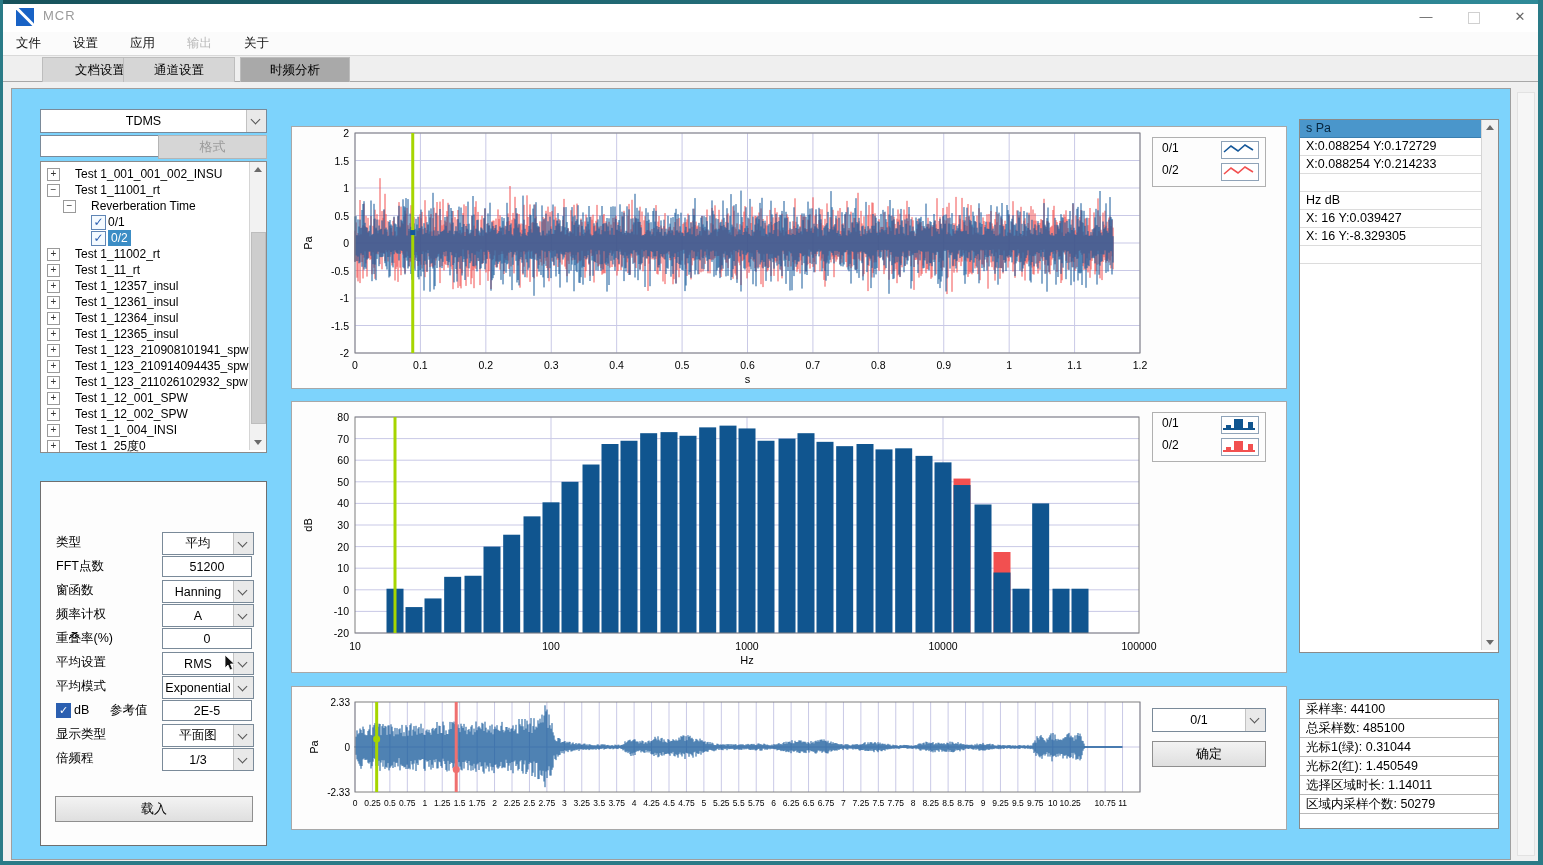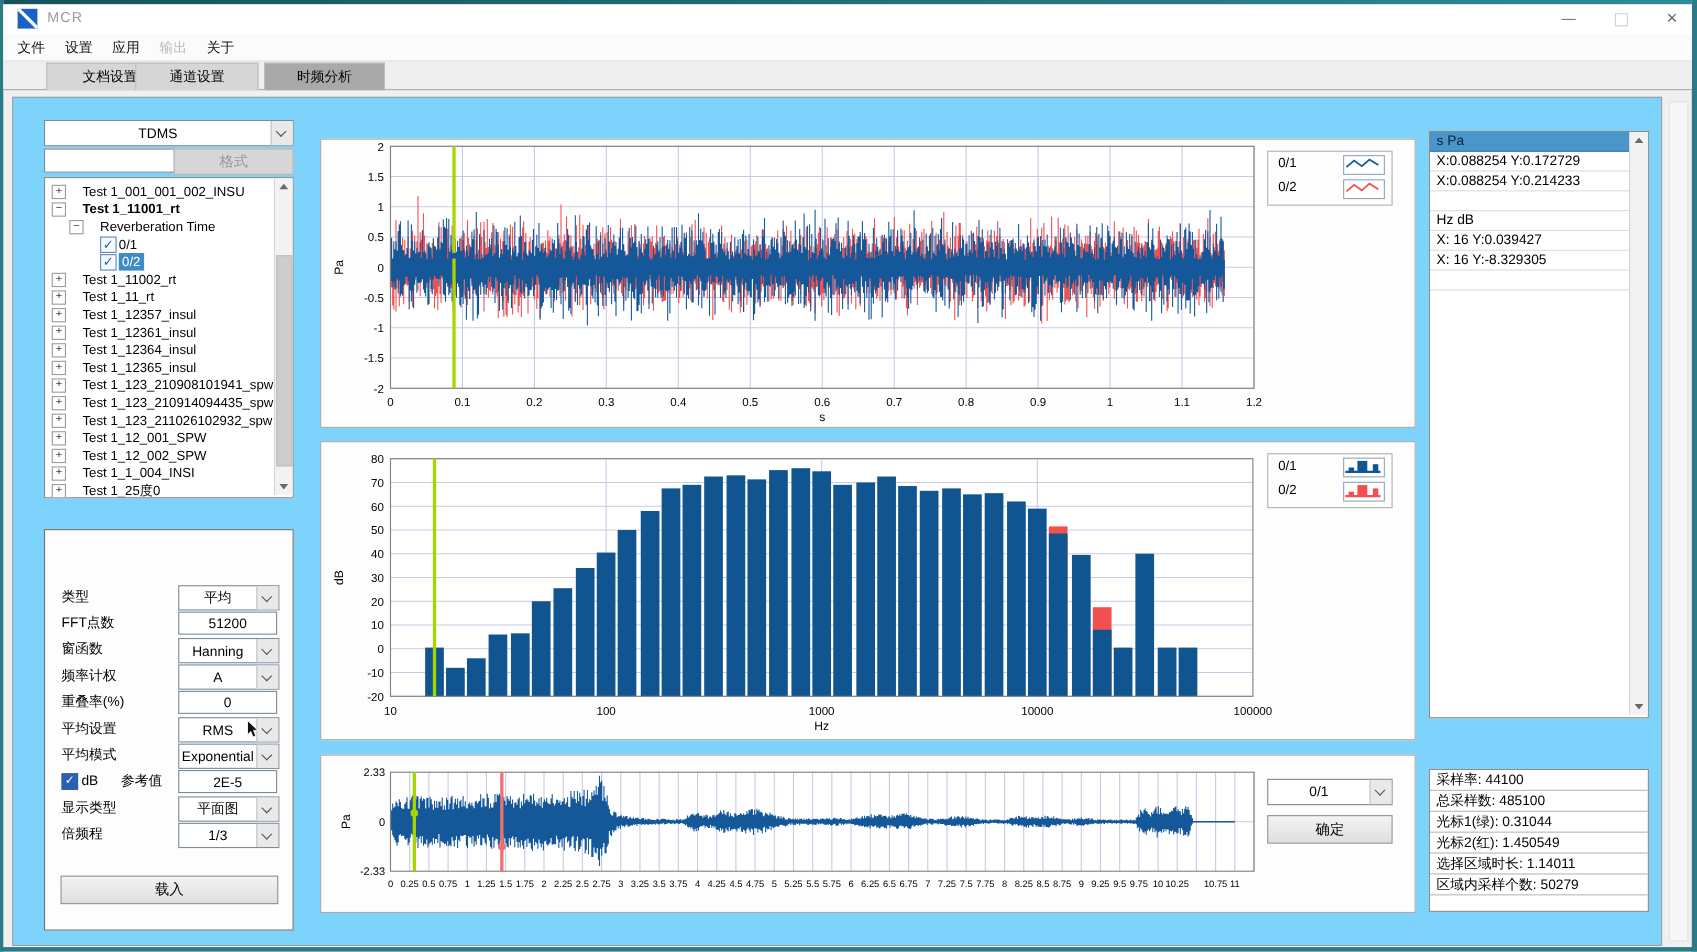--- a/index.html
+++ b/index.html
@@ -11,21 +11,21 @@
   }
   .abs{position:absolute;}
   #top-strip{left:0;top:0;width:100%;height:4px;background:linear-gradient(90deg,#17525b,#2f8a98);}
   #titlebar{left:0;top:4px;width:100%;height:28px;background:#ffffff;}
   #app-logo{left:13px;top:4px;width:18px;height:18px;background:#1862c5;overflow:hidden;}
   #app-logo i{position:absolute;width:26px;height:3px;background:#fff;transform:rotate(45deg);left:-4px;top:7px;}
   #app-title{left:40px;top:4px;color:#9a9a9a;font-size:13px;letter-spacing:1px;}
   .winbtn{top:0;width:38px;height:26px;text-align:center;line-height:26px;color:#666;font-size:13px;cursor:default;}
   #btn-max span{display:inline-block;width:10px;height:10px;border:1px solid #d0d0d0;vertical-align:middle;}
   #menubar{left:0;top:32px;width:100%;height:23px;background:#fbfbfb;border-bottom:1px solid #d9d9d9;}
-  .menu-item{position:relative;display:inline-block;margin-left:18px;font-size:12.5px;color:#111;line-height:22px;}
+  .menu-item{position:relative;display:inline-block;margin-left:32px;font-size:12.5px;color:#111;line-height:22px;}
   .menu-item.first{margin-left:13px;}
   .menu-item.disabled{color:#b9b9b9;}
   #tabstrip{left:0;top:56px;width:100%;height:25px;background:#efefef;border-bottom:1px solid #a8a8a8;}
   .tab{position:absolute;top:1px;height:24px;line-height:24px;text-align:center;font-size:12.5px;
        background:#d6d6d6;border:1px solid #bdbdbd;border-bottom:none;color:#000;}
   .tab.active{background:#a9a9a9;}
   #content{left:8px;top:88px;width:1498px;height:770px;background:#7dd3fc;border:1px solid #9f9f9f;}
   #right-gutter{left:1514px;top:92px;width:16px;height:762px;background:#f6f6f6;border:1px solid #e2e2e2;}
 
   .combo{background:#fff;border:1px solid #7a8a99;font-size:12.5px;display:flex;align-items:center;}
@@ -100,21 +100,21 @@
   <div class="abs tfield" style="left:28px;top:46px;width:117px;height:20px;"></div>
   <div class="abs btn disabled" style="left:146px;top:46px;width:107px;height:22px;line-height:22px;">格式</div>
 
   <div id="tree-box" class="abs" style="left:28px;top:72px;width:225px;height:290px;">
       <div class="tree-row" style="top: 4px;">
         <span class="glyphbox" style="left: 6px;">+</span>
         <span class="tree-label" style="left: 34px;">Test 1_001_001_002_INSU</span>
       </div>
       <div class="tree-row" style="top: 20px;">
         <span class="glyphbox" style="left: 6px;">−</span>
-        <span class="tree-label" style="left: 34px; font-weight: bold;">Test 1_11001_rt</span>
+        <span class="tree-label" style="left: 34px;">Test 1_11001_rt</span>
       </div>
       <div class="tree-row" style="top: 36px;">
         <span class="glyphbox" style="left: 22px;">−</span>
         <span class="tree-label" style="left: 50px;">Reverberation Time</span>
       </div>
       <div class="tree-row" style="top: 52px;">
         <span class="cb" style="left: 50px;">✓</span>
         <span class="tree-label" style="left: 67px;">0/1</span>
       </div>
       <div class="tree-row" style="top: 68px;">

